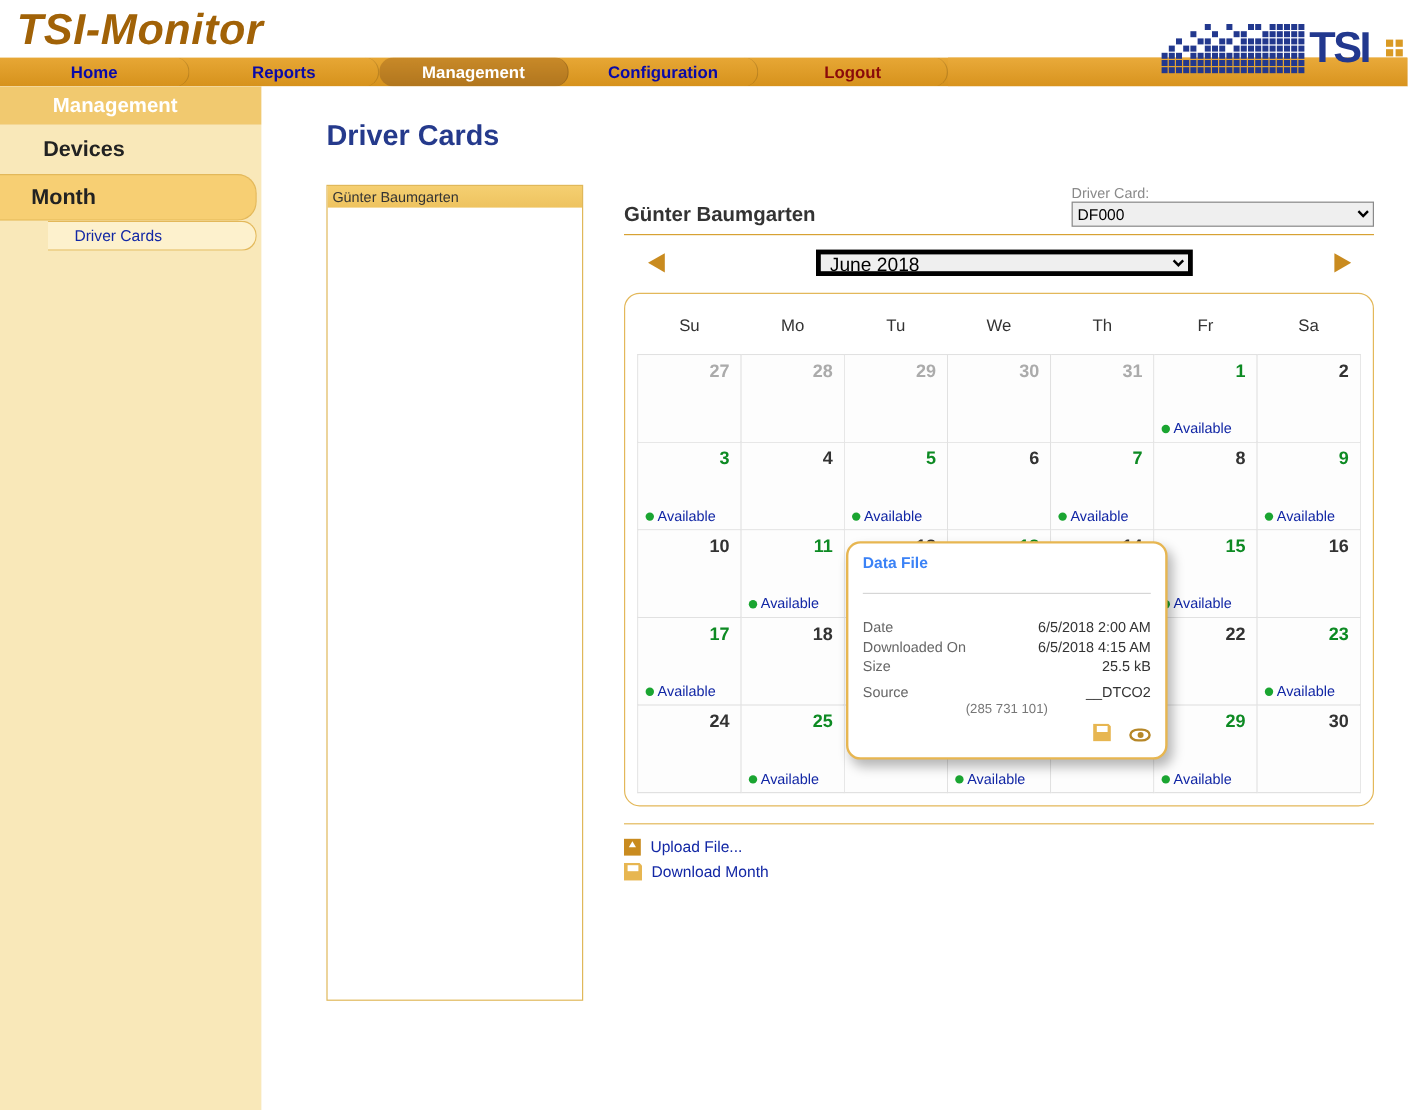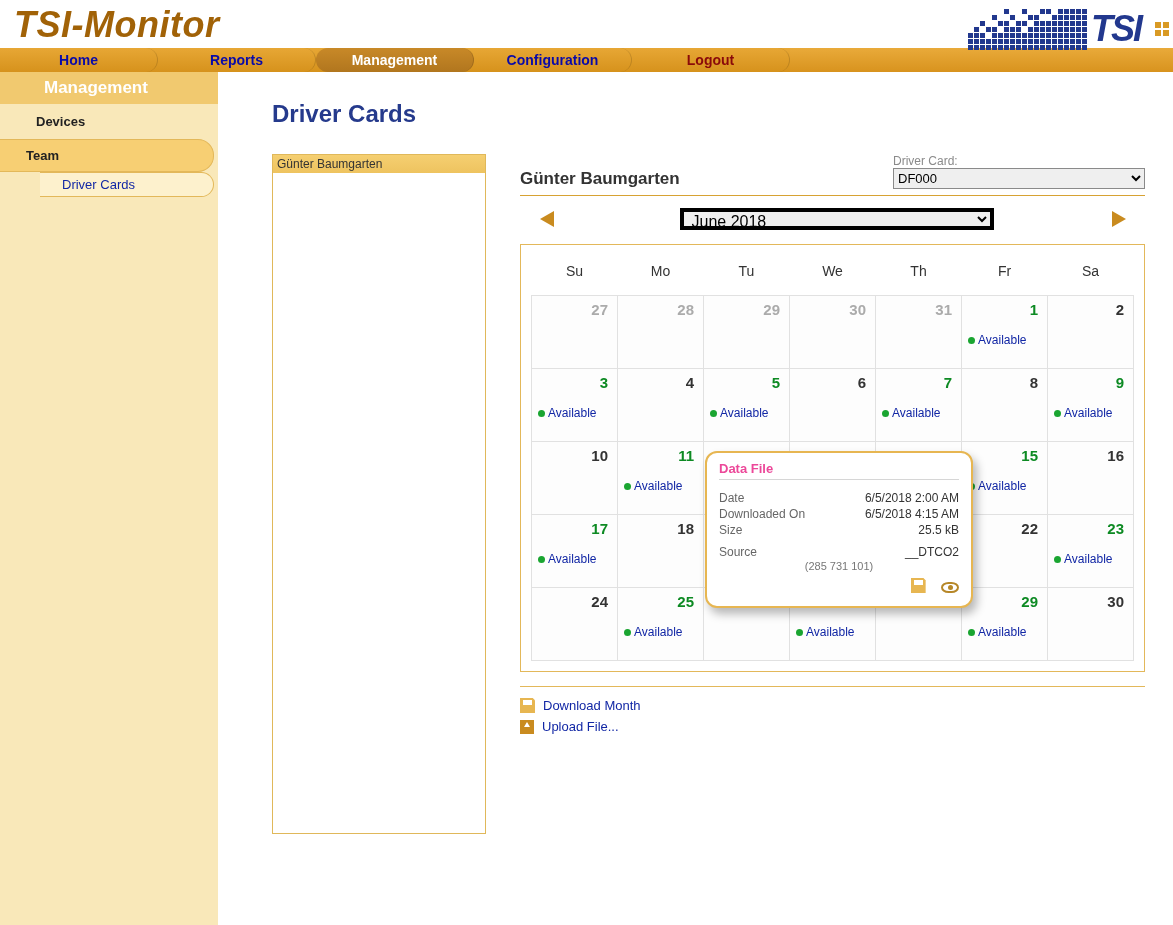--- a/index.html
+++ b/index.html
@@ -2,35 +2,35 @@
 <html><head>
 <meta charset="utf-8">
 <style>
   * { box-sizing: border-box; }
   body { margin:0; font-family: Arial, sans-serif; font-size:13px; color:#333; background:#fff; }
   .wrap { width:1173px; }
 
   
   .header { position:relative; height:48px; }
   .logo-text { font-size:36px; font-weight:bold; font-style:italic; color:#a16207; padding:4px 0 0 14px; letter-spacing:0.5px; }
-  .logo-img { position:absolute; top:8px; right:4px; display:flex; align-items:center; gap:8px;font-style:italic; }
+  .logo-img { position:absolute; top:19px; right:4px; display:flex; align-items:center; gap:8px; }
 
   
   .topnav { height:24px; display:flex; background:linear-gradient(#e7a735,#d6921c); }
   .topnav-item { width:158px; text-align:center; line-height:24px; font-weight:bold; font-size:14px; color:#0a0aa8; border-right:1px solid rgba(0,0,0,0.15); cursor:pointer;border-radius:12px; }
   .topnav-item.active { color:#fff; background:linear-gradient(#c88928,#b1761e); }
   .topnav-item.logout { color:#8a0a0a; }
   .topnav-rest { flex:1; background:linear-gradient(#e9aa3a,#d8931e); }
 
   
   .body { display:flex; }
   .sidebar { width:218px; background:#fff; }
   .sidebar-title { background:#f1c96f; color:#fff; font-weight:bold; font-size:17px; padding:6px 0 6px 44px; }
   .side-area { background:#f9e8b9; padding-bottom:60px; min-height:840px; }
-  .side-link { padding:10px 0 10px 36px; font-weight:bold; font-size:13px; color:#222; cursor:pointer; }
+  .side-link { padding:10px 0 10px 36px; font-weight:bold; font-size:18px; color:#222; cursor:pointer; }
   .side-link.selected-parent { background:#f7cf73; border:1px solid #e3b85a; border-left:none; border-radius:0 16px 16px 0; margin-right:4px; padding:8px 0 8px 26px;}
   .side-sub { background:#fdf1cd; border:1px solid #e3b85a; border-left:none; border-radius:0 14px 14px 0; margin:0 4px 0 40px; padding:4px 0 4px 22px; color:#1227a5; font-size:13px; cursor:pointer;}
 
   .main { flex:1; padding:28px 28px 40px 54px; background:#fff; }
   .page-title { font-size:24px; font-weight:bold; color:#253a8c; margin-bottom:26px; }
 
   .two-col { display:flex; gap:34px; align-items:flex-start; }
   .list-panel { width:214px; border:1px solid #e0b85a; padding:0; height:680px; }
   .list-header { background:linear-gradient(#f5cf71,#eec35f); font-size:12px; padding:2px 4px; }
 
@@ -48,26 +48,26 @@
   .month-select { width:314px; height:22px; border:4px solid #000000; font:inherit; font-size:16px; padding-left:4px;}
 
   .calendar { border:1px solid #e3b85a; padding:10px; background:#fff; }
   table.cal { width:100%; border-collapse:collapse; table-layout:fixed;}
   table.cal th { font-weight:normal; font-size:14px; color:#333; padding:8px 0 16px 0;}
   table.cal td { border:1px solid #e1e1e1; height:73px; vertical-align:top; position:relative; background:#fdfdfd;}
   .daynum { text-align:right; padding:4px 8px 0 10px; font-size:15px; font-weight:bold;}
   .daynum.other { color:#ababab; }
   .daynum.current { color:#0d8a23; font-weight:bold;}
   td.avail { background:#f6fbf6; }
-  .avail-label { position:absolute; bottom:21px; left:6px; font-size:12px; color:#1227a5;}
+  .avail-label { position:absolute; bottom:4px; left:6px; font-size:12px; color:#1227a5;}
   .dot { display:inline-block; width:7px; height:7px; border-radius:50%; background:#1aa531; margin-right:3px;}
 
   
   .tooltip { position:absolute; top:206px; left:184px; width:268px; background:#fff; border:2px solid #e7b651; border-radius:12px; padding:8px 12px 10px 12px; box-shadow:4px 6px 10px rgba(0,0,0,0.28); z-index:10; font-size:12px;}
-  .tooltip-title { font-weight:bold; font-size:13px; color:#ec4899; border-bottom:1px solid #d6d6d6; padding-bottom:3px; margin-bottom:10px;}
+  .tooltip-title { font-weight:bold; font-size:13px; color:#3b82f6; border-bottom:1px solid #d6d6d6; padding-bottom:18px; margin-bottom:20px;}
   .tt-row { display:flex; justify-content:space-between; color:#666; line-height:16px;}
   .tt-row .val { color:#333;}
   .tt-sub { text-align:center; font-size:11px; color:#777;}
   .tt-icons { text-align:right; margin-top:6px;}
   .tt-icons span { margin-left:6px; cursor:pointer;}
   .ico-save { display:inline-block; width:15px; height:15px; background:#e7b651; position:relative; clip-path: polygon(0 0,85% 0,100% 15%,100% 100%,0 100%);}
   .ico-save::after{content:""; position:absolute; top:2px; left:3px; width:9px; height:5px; background:#fff;}
   .ico-eye { display:inline-block; width:18px; height:11px; border:2px solid #b68728; border-radius:50%/60%; position:relative;}
   .ico-eye::after{content:""; position:absolute; top:1px; left:5px; width:5px; height:5px; border-radius:50%; background:#b68728;}
 
@@ -254,21 +254,21 @@
     <div class="topnav-item">Configuration</div>
     <div class="topnav-item logout">Logout</div>
     <div class="topnav-rest"></div>
   </div>
 
   <div class="body">
     <div class="sidebar">
       <div class="sidebar-title">Management</div>
       <div class="side-area">
         <div class="side-link">Devices</div>
-        <div class="side-link selected-parent">Team</div>
+        <div class="side-link selected-parent">Month</div>
         <div class="side-sub">Driver Cards</div>
       </div>
     </div>
 
     <div class="main">
       <div class="page-title">Driver Cards</div>
 
       <div class="two-col">
         <div class="list-panel">
           <div class="list-header">Günter Baumgarten</div>
@@ -287,21 +287,21 @@
           </div>
 
           <div class="nav-row">
             <div class="arrow left"></div>
             <select class="month-select">
               <option>June 2018</option>
             </select>
             <div class="arrow right"></div>
           </div>
 
-          <div class="calendar" style="position: relative;">
+          <div class="calendar" style="position: relative; border-radius: 13px;">
             <table class="cal">
               <thead>
                   <tr id="cal-head">
                     <th>Su</th>
                     <th>Mo</th>
                     <th>Tu</th>
                     <th>We</th>
                     <th>Th</th>
                     <th>Fr</th>
                     <th>Sa</th>
@@ -463,26 +463,26 @@
               <div class="tt-sub">(285 731 101)</div>
               <div class="tt-icons">
                 <span><span class="ico-save"></span></span>
                 <span><span class="ico-eye"></span></span>
               </div>
             </div>
           </div>
 
           <div class="actions-bar">
             <div class="action-link">
+              <span class="ico-upload"></span>
+              <span>Upload File...</span>
+            </div>
+            <div class="action-link">
               <span class="ico-save"></span>
               <span>Download Month</span>
-            </div>
-            <div class="action-link">
-              <span class="ico-upload"></span>
-              <span>Upload File...</span>
             </div>
           </div>
 
         </div>
       </div>
     </div>
   </div>
 </div>
 
 </body></html>

